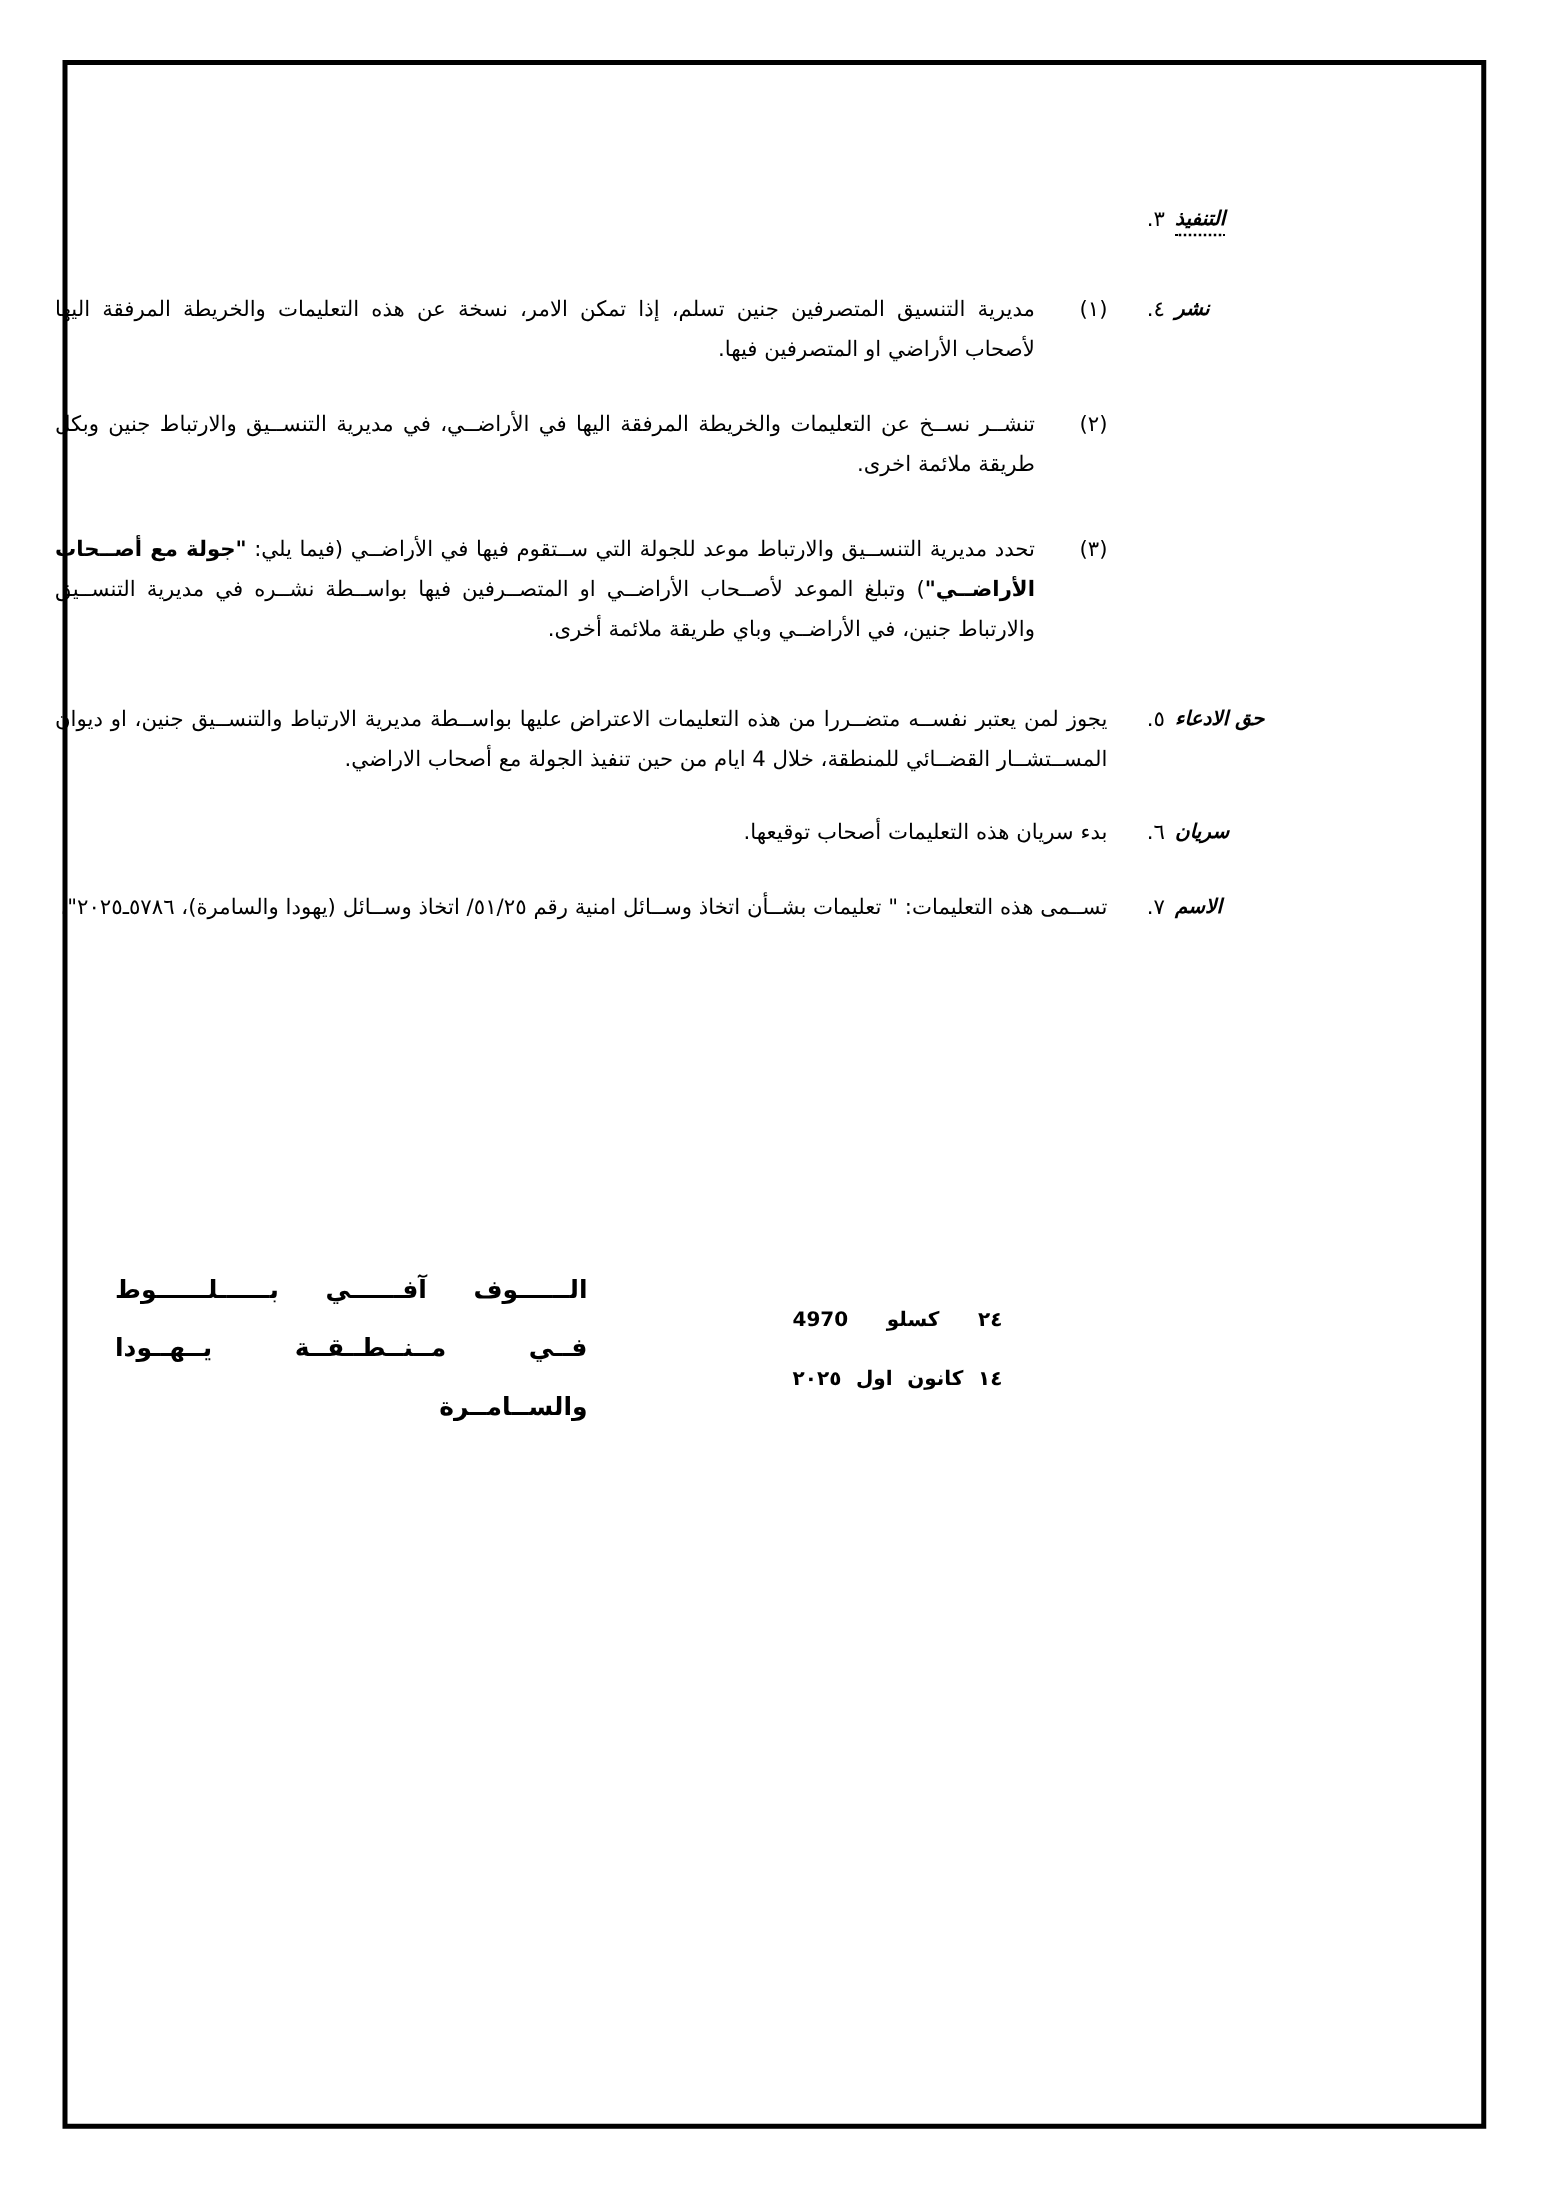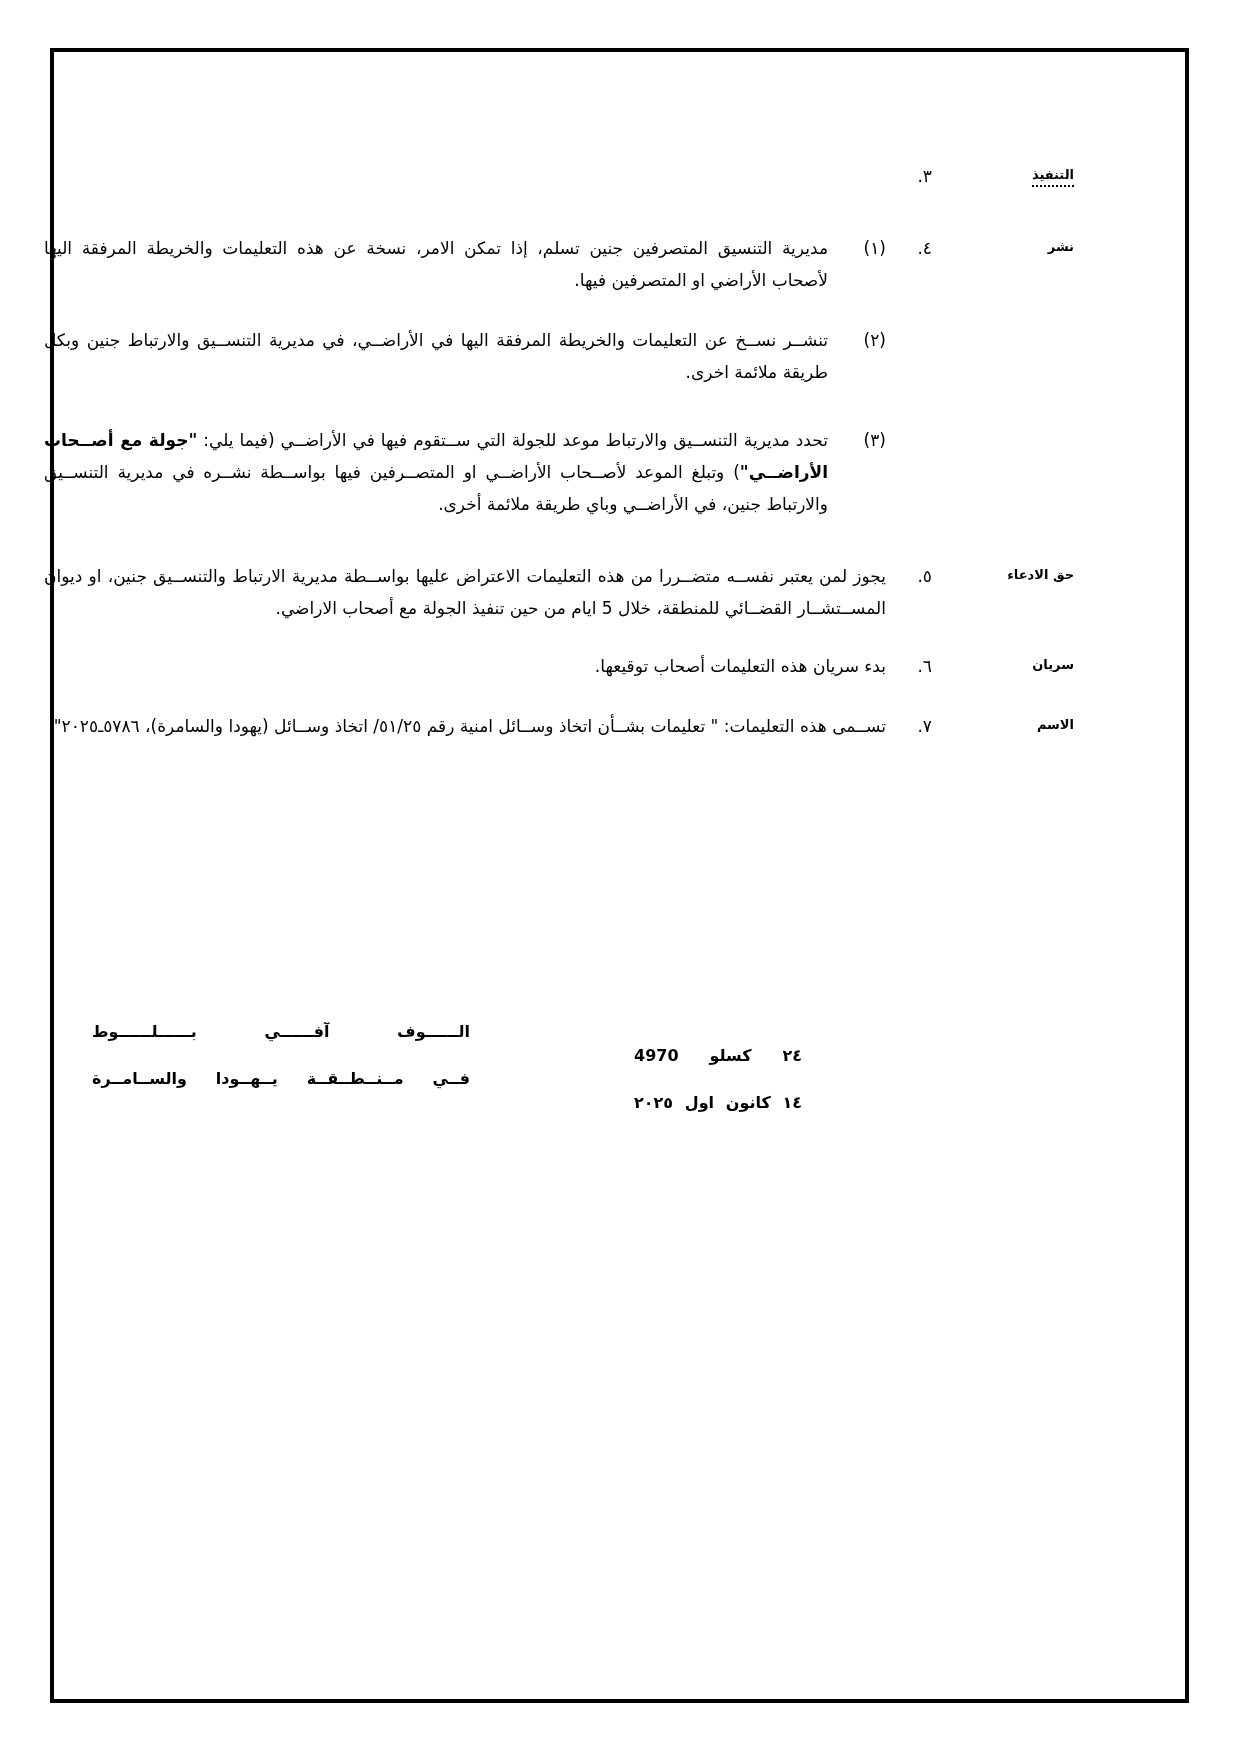--- a/index.html
+++ b/index.html
@@ -11,43 +11,43 @@
   .frame{
     position:absolute;left:50px;top:48px;width:1139px;height:1655px;
     border:4px solid #000;box-sizing:border-box;background:#fff;
   }
   .content{
     position:absolute;top:108px;right:111px;width:1030px;
     direction:rtl;font-size:17px;line-height:32px;text-align:justify;
   }
   .sec{display:flex;}
   .h-col{
-    width:142px;flex-shrink:0;font-weight:bold;font-size:13px;
-    text-align:right;padding-left:8px;box-sizing:border-box;line-height:30px;
+    width:142px;flex-shrink:0;font-weight:bold;font-size:16px;
+    text-align:left;padding-left:8px;box-sizing:border-box;line-height:30px;font-style:italic;
   }
   .h-underline{border-bottom:2px dotted #000;padding-bottom:3px;}
   .n-col{width:46px;flex-shrink:0;}
   .b-col{flex:1;}
   .subsec{display:flex;}
   .sn-col{width:58px;flex-shrink:0;}
   .st-col{flex:1;}
   p{margin:0;}
   .bold{font-weight:bold;}
   .mb-a{margin-bottom:40px;}
   .mb-b{margin-bottom:28px;}
   .mb-c{margin-bottom:36px;}
   .mb-d{margin-bottom:26px;}
   .date-block{
     position:absolute;left:630px;top:980px;width:168px;
     direction:rtl;font-weight:bold;font-size:16px;
   }
   .date-line{display:flex;justify-content:space-between;height:47px;align-items:center;}
   .sig-block{
     position:absolute;left:88px;top:956px;width:378px;
-    direction:rtl;font-weight:bold;font-size:16px;line-height:47px;
+    direction:rtl;font-weight:bold;font-size:20px;line-height:47px;
   }
   .sig-line{text-align:justify;text-align-last:justify;}
 </style>
 </head>
 <body>
 
 <div class="frame">
 
   <div class="content">
 
@@ -90,21 +90,21 @@
     </div>
 
     <div style="height:40px"></div>
 
     <div class="sec mb-d">
       <div class="h-col">
         <span>حق الادعاء</span>
       </div>
       <div class="n-col">٥.</div>
       <div class="b-col">
-        <p>يجوز لمن يعتبر نفســه متضــررا من هذه التعليمات الاعتراض عليها بواســطة مديرية الارتباط والتنســيق جنين، او ديوان المســتشــار القضــائي للمنطقة، خلال 5 ايام من حين تنفيذ الجولة مع أصحاب الاراضي.</p>
+        <p>يجوز لمن يعتبر نفســه متضــررا من هذه التعليمات الاعتراض عليها بواســطة مديرية الارتباط والتنســيق جنين، او ديوان المســتشــار القضــائي للمنطقة، خلال 4 ايام من حين تنفيذ الجولة مع أصحاب الاراضي.</p>
       </div>
     </div>
 
     <div class="sec mb-b">
       <div class="h-col">
         <span>سريان</span>
       </div>
       <div class="n-col">٦.</div>
       <div class="b-col">
         <p>بدء سريان هذه التعليمات أصحاب توقيعها.</p>

